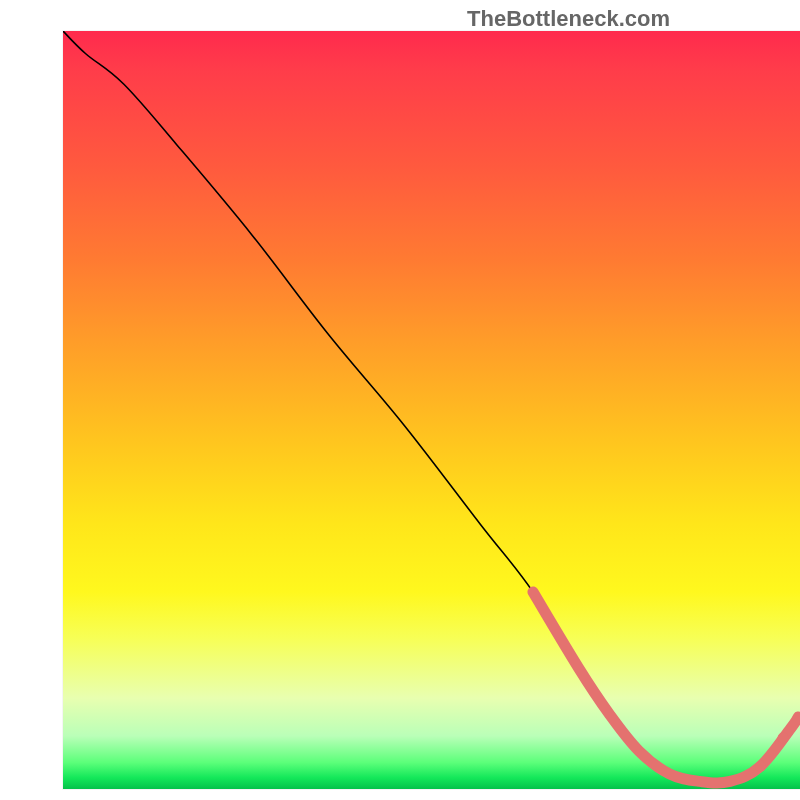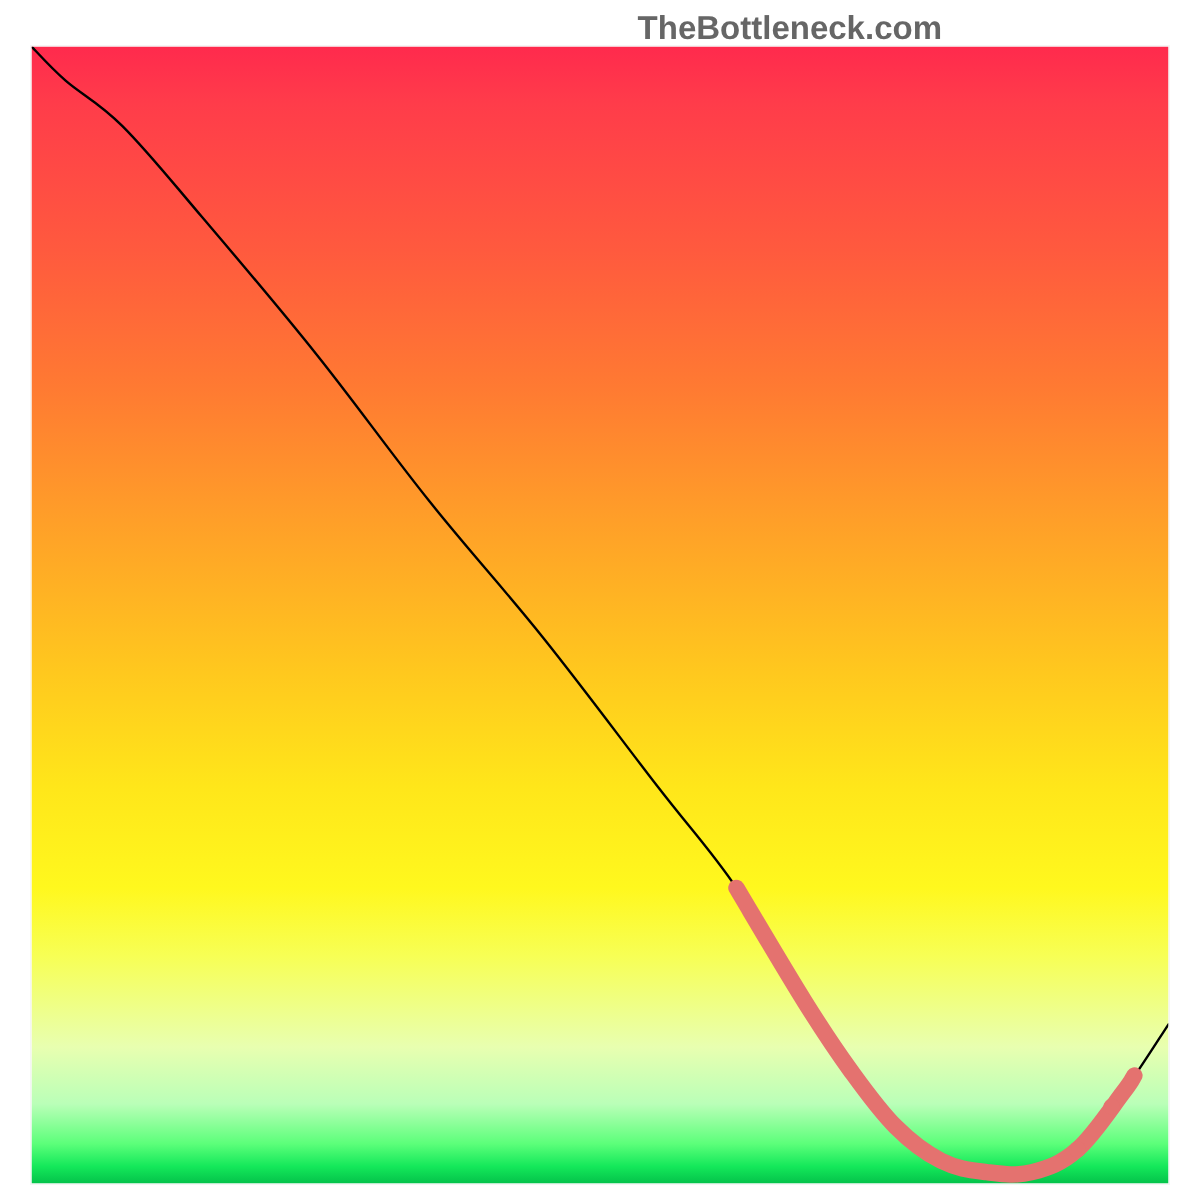--- a/index.html
+++ b/index.html
@@ -1,20 +1,21 @@
 <!DOCTYPE html>
 <html><head>
 <meta charset="utf-8">
 <style>
   * { margin: 0; padding: 0; box-sizing: border-box; }
   html, body { width: 800px; height: 800px; overflow: hidden; background: #fff; }
   .chart-wrap {
     position: relative;
     width: 640px;
     height: 800px;
+    margin-left: 42px;
   }
   .watermark {
     position: absolute;
     top: 6px;
     right: 12px;
     font-family: Arial, Helvetica, sans-serif;
     font-size: 22px;
     font-weight: bold;
     color: #666;
     z-index: 10;

